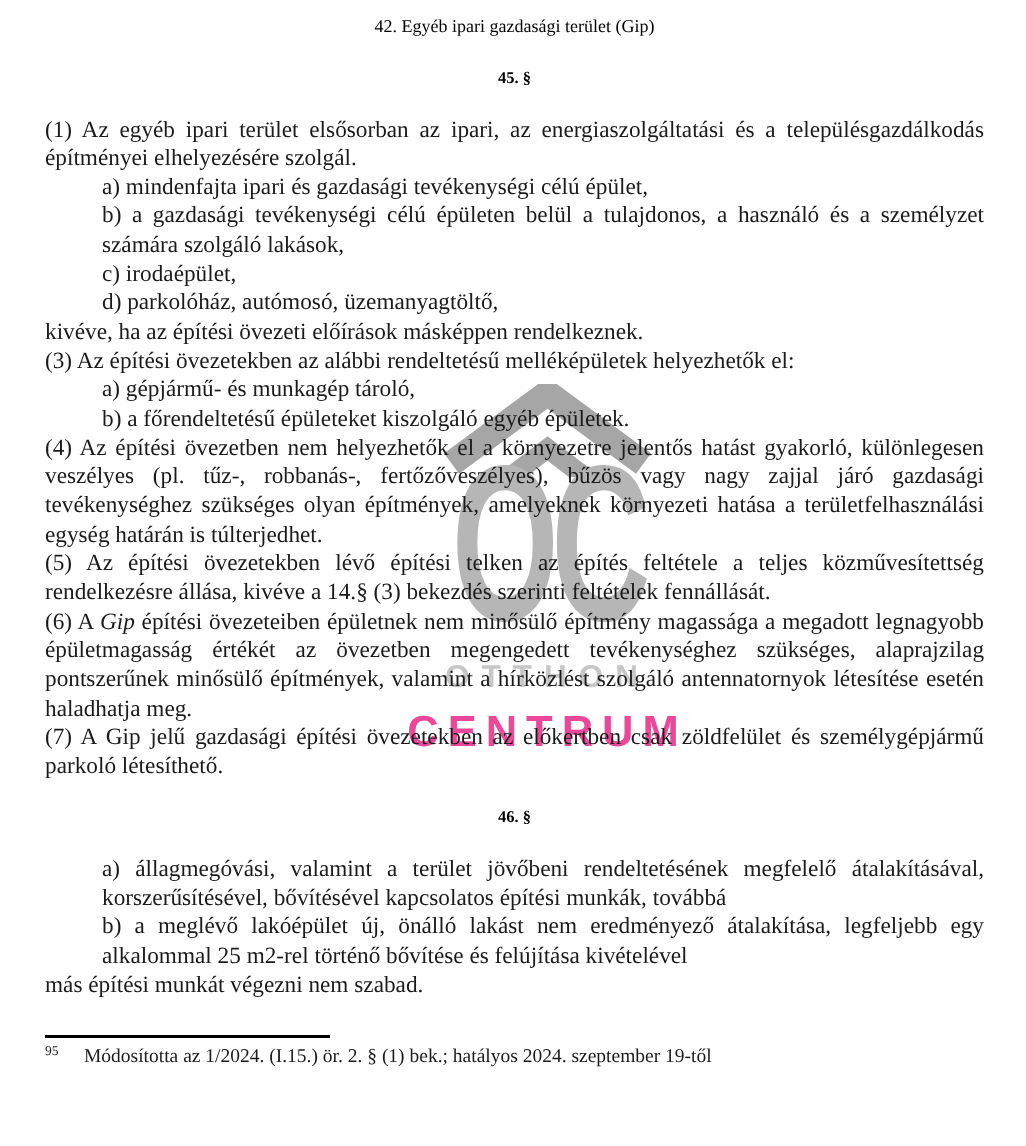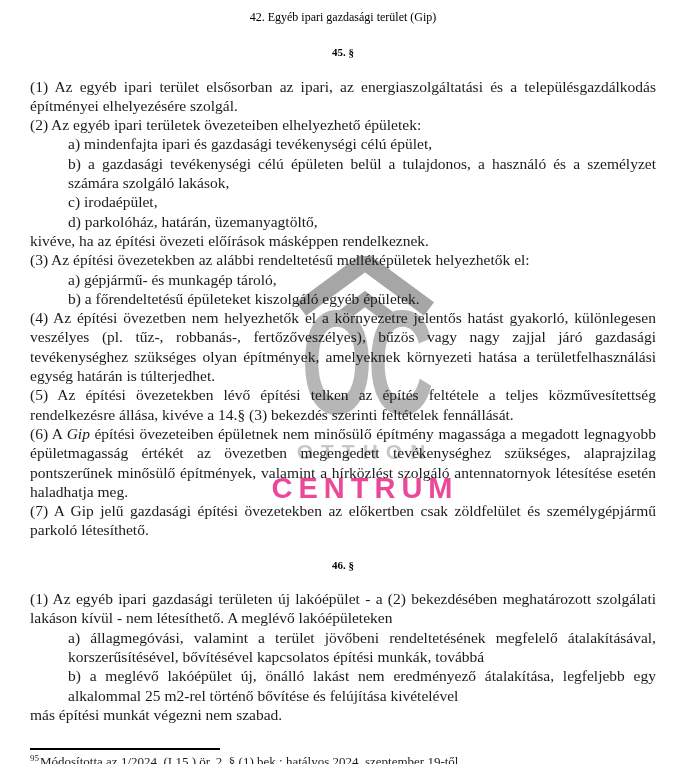--- a/index.html
+++ b/index.html
@@ -57,21 +57,21 @@
 
   
   .footnote-area{margin-top:24px;}
   .footnote-rule{
     width:190px;height:0;border-top:2px solid #000;
     margin:0 0 4px 0;
   }
   .footnote{
     margin:0;font-size:13px;line-height:16px;text-align:left;
   }
-  .footnote sup{font-size:9px;vertical-align:super;line-height:0;margin-right:1px;}
+  .footnote sup{font-size:9px;vertical-align:super;line-height:0;margin-right:17px;}
 </style>
 </head>
 <body>
 
 <div class="page">
 
   <div class="watermark">
     <svg class="wm-roof" width="142" height="62" viewBox="0 0 142 62">
       <polyline points="7,53 71,6 135,53" fill="none" stroke="#a6a6a6" stroke-width="17"></polyline>
       <polyline points="46,62 71,43 96,62" fill="none" stroke="#a6a6a6" stroke-width="13"></polyline>
@@ -80,35 +80,33 @@
     <div class="wm-line1">OTTHON</div>
     <div class="wm-line2">CENTRUM</div>
   </div>
 
   <div class="content">
     <h1 class="title">42. Egyéb ipari gazdasági terület (Gip)</h1>
 
     <div id="sections">
         <h2 class="section-heading">45. §</h2>
         <p class="block"><span>(1) Az egyéb ipari terület elsősorban az ipari, az energiaszolgáltatási és a településgazdálkodás építményei elhelyezésére szolgál.</span></p>
-        <p class="block"><span>(2) Az egyéb ipari területek övezeteiben elhelyezhető épületek:</span></p>
         <p class="block indented"><span>a) mindenfajta ipari és gazdasági tevékenységi célú épület,</span></p>
         <p class="block indented"><span>b) a gazdasági tevékenységi célú épületen belül a tulajdonos, a használó és a személyzet számára szolgáló lakások,</span></p>
         <p class="block indented"><span>c) irodaépület,</span></p>
-        <p class="block indented"><span>d) parkolóház, határán, üzemanyagtöltő,</span></p>
+        <p class="block indented"><span>d) parkolóház, autómosó, üzemanyagtöltő,</span></p>
         <p class="block"><span>kivéve, ha az építési övezeti előírások másképpen rendelkeznek.</span></p>
         <p class="block"><span>(3) Az építési övezetekben az alábbi rendeltetésű melléképületek helyezhetők el:</span></p>
         <p class="block indented"><span>a) gépjármű- és munkagép tároló,</span></p>
         <p class="block indented"><span>b) a főrendeltetésű épületeket kiszolgáló egyéb épületek.</span></p>
         <p class="block"><span>(4) Az építési övezetben nem helyezhetők el a környezetre jelentős hatást gyakorló, különlegesen veszélyes (pl. tűz-, robbanás-, fertőzőveszélyes), bűzös vagy nagy zajjal járó gazdasági tevékenységhez szükséges olyan építmények, amelyeknek környezeti hatása a területfelhasználási egység határán is túlterjedhet.</span></p>
         <p class="block"><span>(5) Az építési övezetekben lévő építési telken az építés feltétele a teljes közművesítettség rendelkezésre állása, kivéve a 14.§ (3) bekezdés szerinti feltételek fennállását.</span></p>
         <p class="block"><span>(6) A </span><span class="it">Gip</span><span> építési övezeteiben épületnek nem minősülő építmény magassága a megadott legnagyobb épületmagasság értékét az övezetben megengedett tevékenységhez szükséges, alaprajzilag pontszerűnek minősülő építmények, valamint a hírközlést szolgáló antennatornyok létesítése esetén haladhatja meg.</span></p>
         <p class="block"><span>(7) A Gip jelű gazdasági építési övezetekben az előkertben csak zöldfelület és személygépjármű parkoló létesíthető.</span></p>
         <h2 class="section-heading">46. §</h2>
-        <p class="block"><span>(1) Az egyéb ipari gazdasági területen új lakóépület - a (2) bekezdésében meghatározott szolgálati lakáson kívül - nem létesíthető. A meglévő lakóépületeken</span></p>
         <p class="block indented"><span>a) állagmegóvási, valamint a terület jövőbeni rendeltetésének megfelelő átalakításával, korszerűsítésével, bővítésével kapcsolatos építési munkák, továbbá</span></p>
         <p class="block indented"><span>b) a meglévő lakóépület új, önálló lakást nem eredményező átalakítása, legfeljebb egy alkalommal 25 m2-rel történő bővítése és felújítása kivételével</span></p>
         <p class="block"><span>más építési munkát végezni nem szabad.</span></p>
       </div>
 
     <div class="footnote-area">
       <div class="footnote-rule"></div>
       <p class="footnote"><sup>95</sup><span>Módosította az 1/2024. (I.15.) ör. 2. § (1) bek.; hatályos 2024. szeptember 19-től</span></p>
     </div>
   </div>

